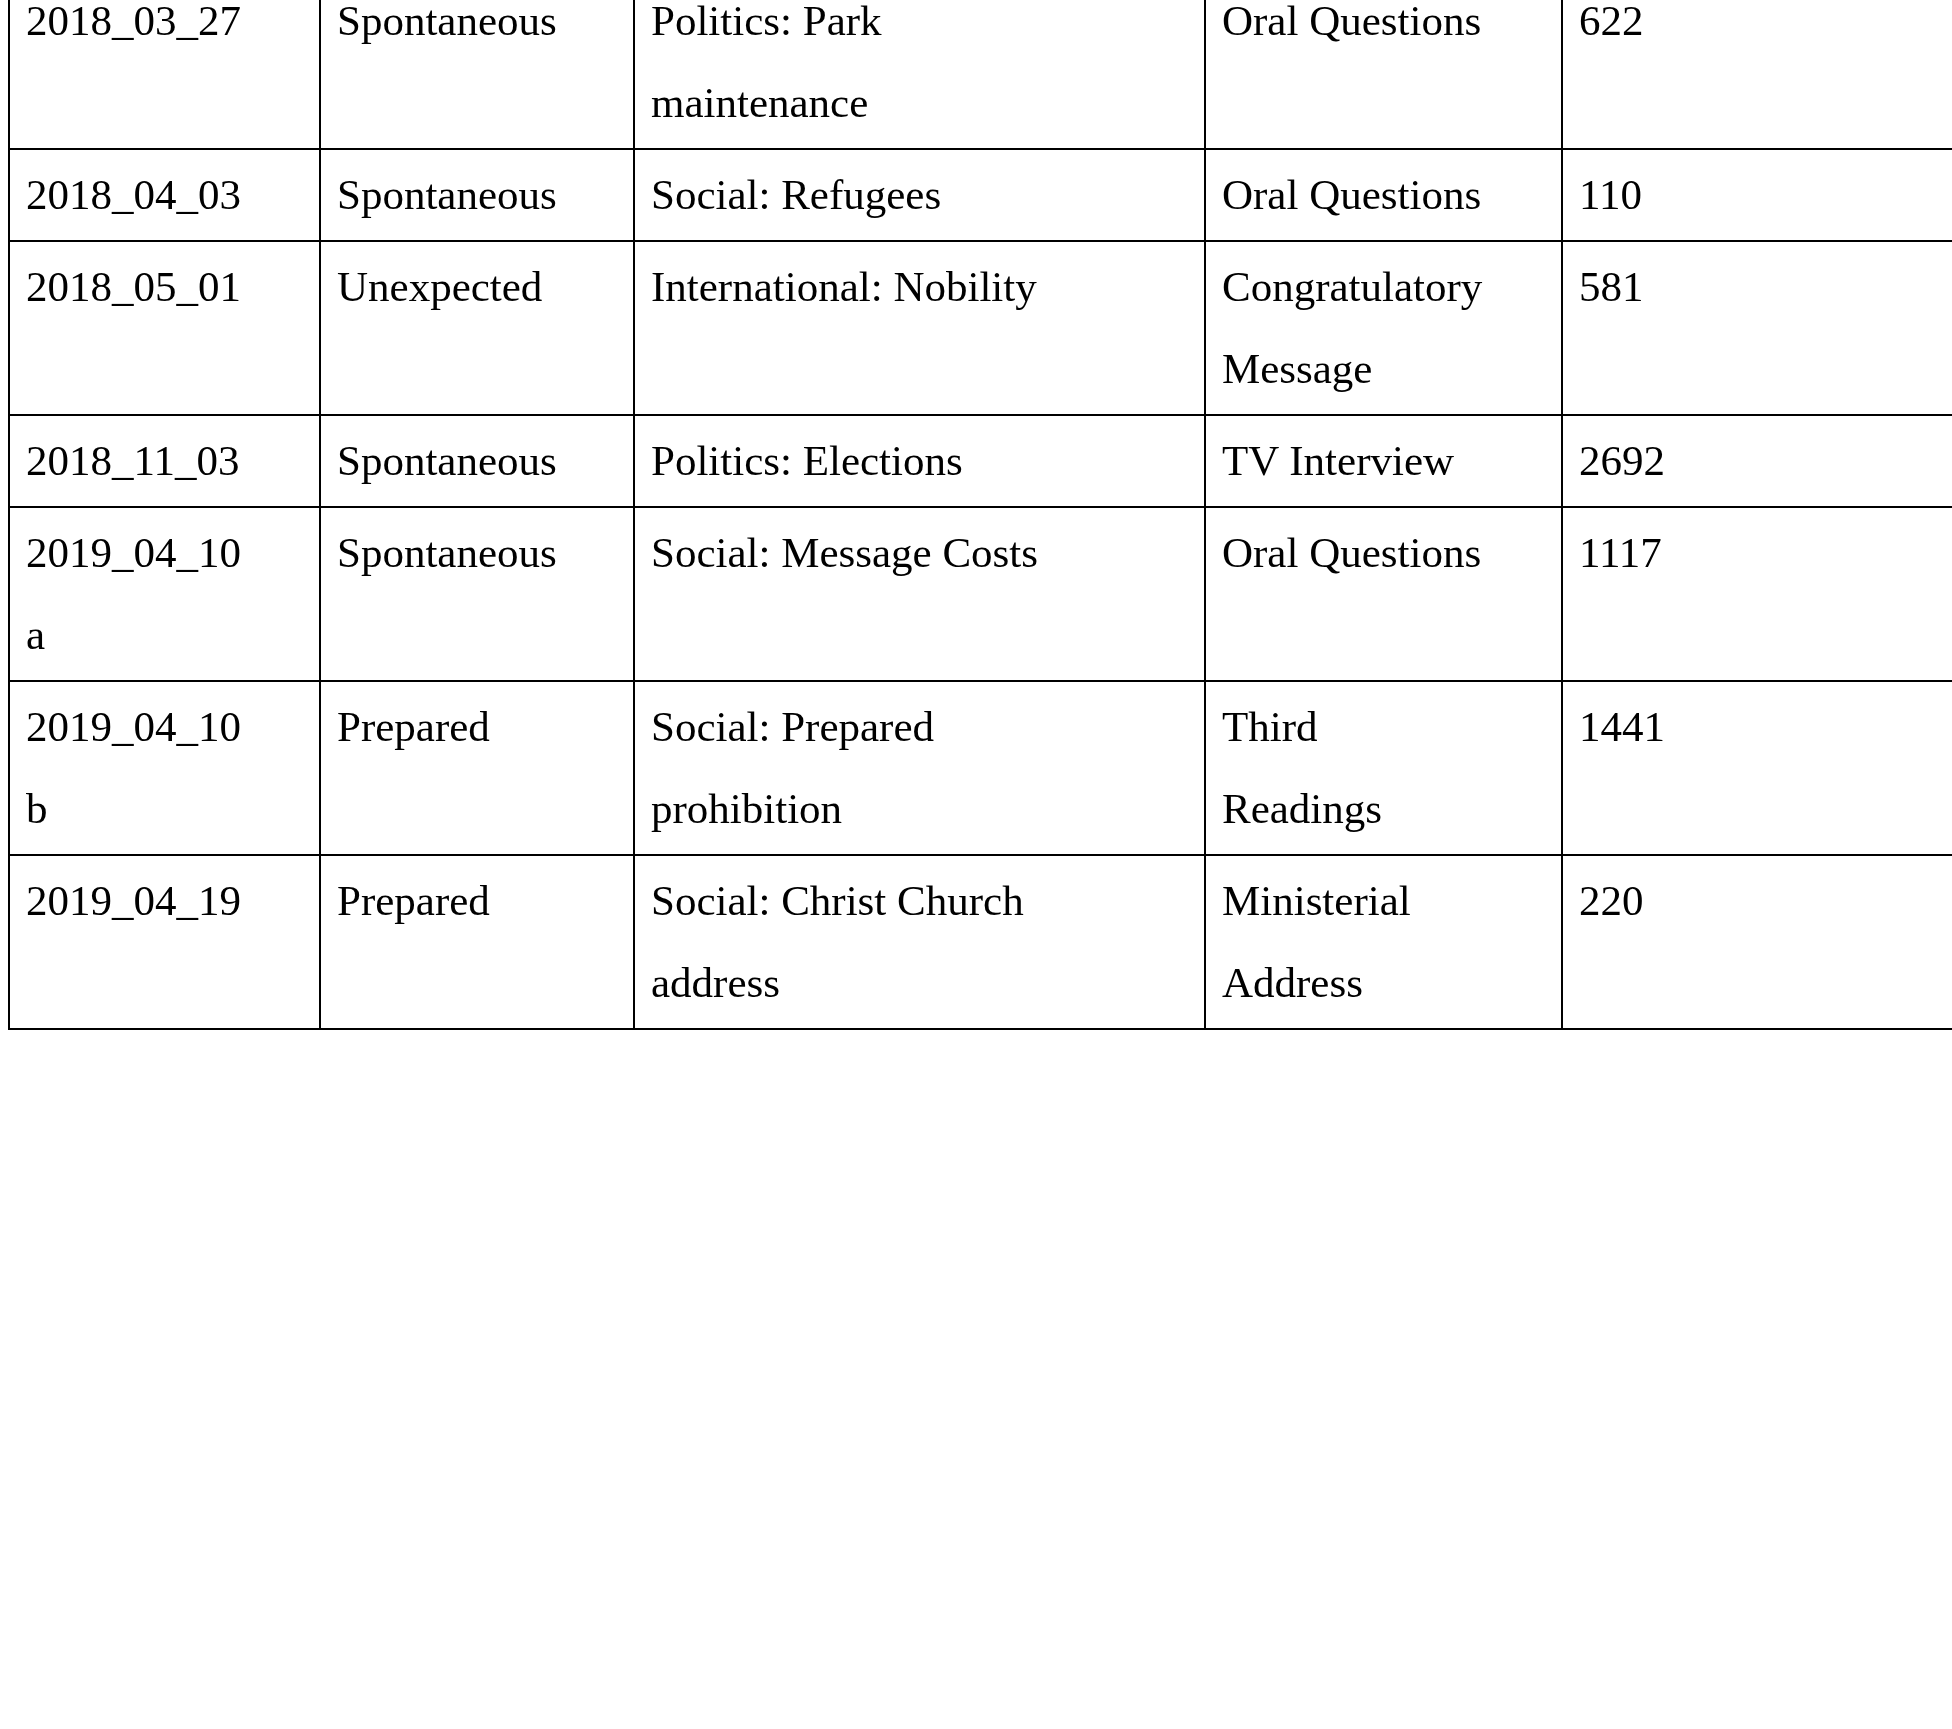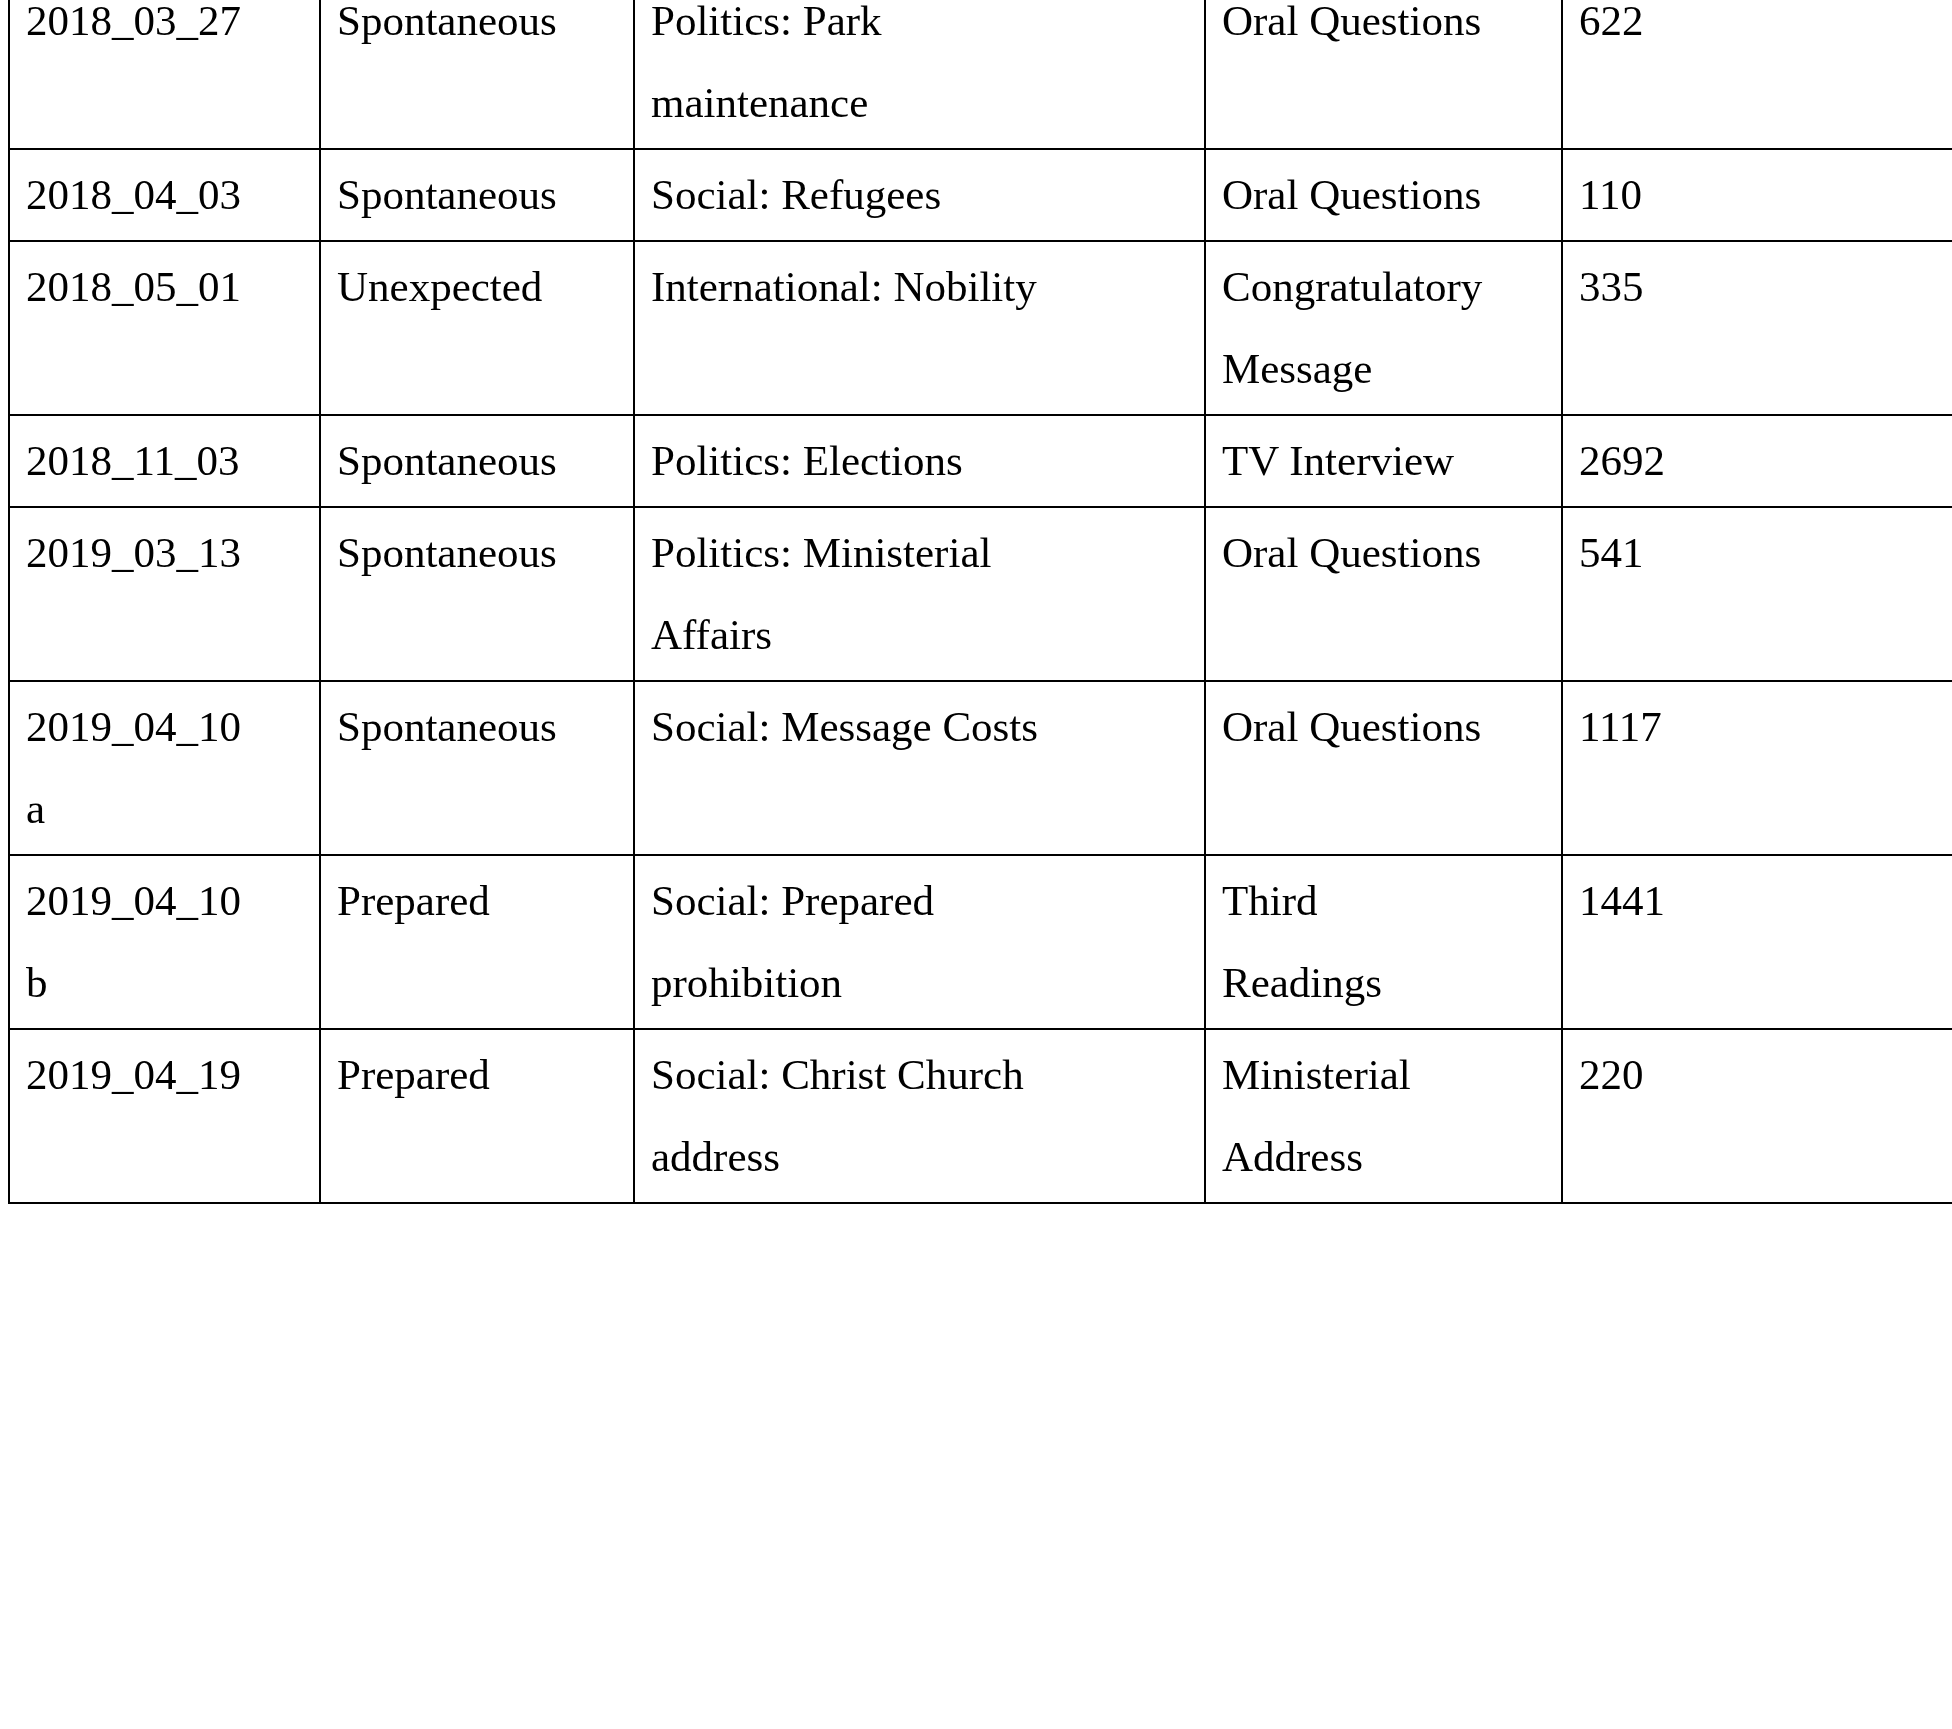--- a/index.html
+++ b/index.html
@@ -68,36 +68,28 @@
           <td>Social: Refugees</td>
           <td>Oral Questions</td>
           <td>110</td>
         </tr>
         <tr>
           <td>2018_05_01</td>
           <td>Unexpected</td>
           <td>International: Nobility</td>
           <td>Congratulatory
 Message</td>
-          <td>335</td>
+          <td>581</td>
         </tr>
         <tr>
           <td>2018_11_03</td>
           <td>Spontaneous</td>
           <td>Politics: Elections</td>
           <td>TV Interview</td>
           <td>2692</td>
-        </tr>
-        <tr>
-          <td>2019_03_13</td>
-          <td>Spontaneous</td>
-          <td>Politics: Ministerial
-Affairs</td>
-          <td>Oral Questions</td>
-          <td>541</td>
         </tr>
         <tr>
           <td>2019_04_10
 a</td>
           <td>Spontaneous</td>
           <td>Social: Message Costs</td>
           <td>Oral Questions</td>
           <td>1117</td>
         </tr>
         <tr>

